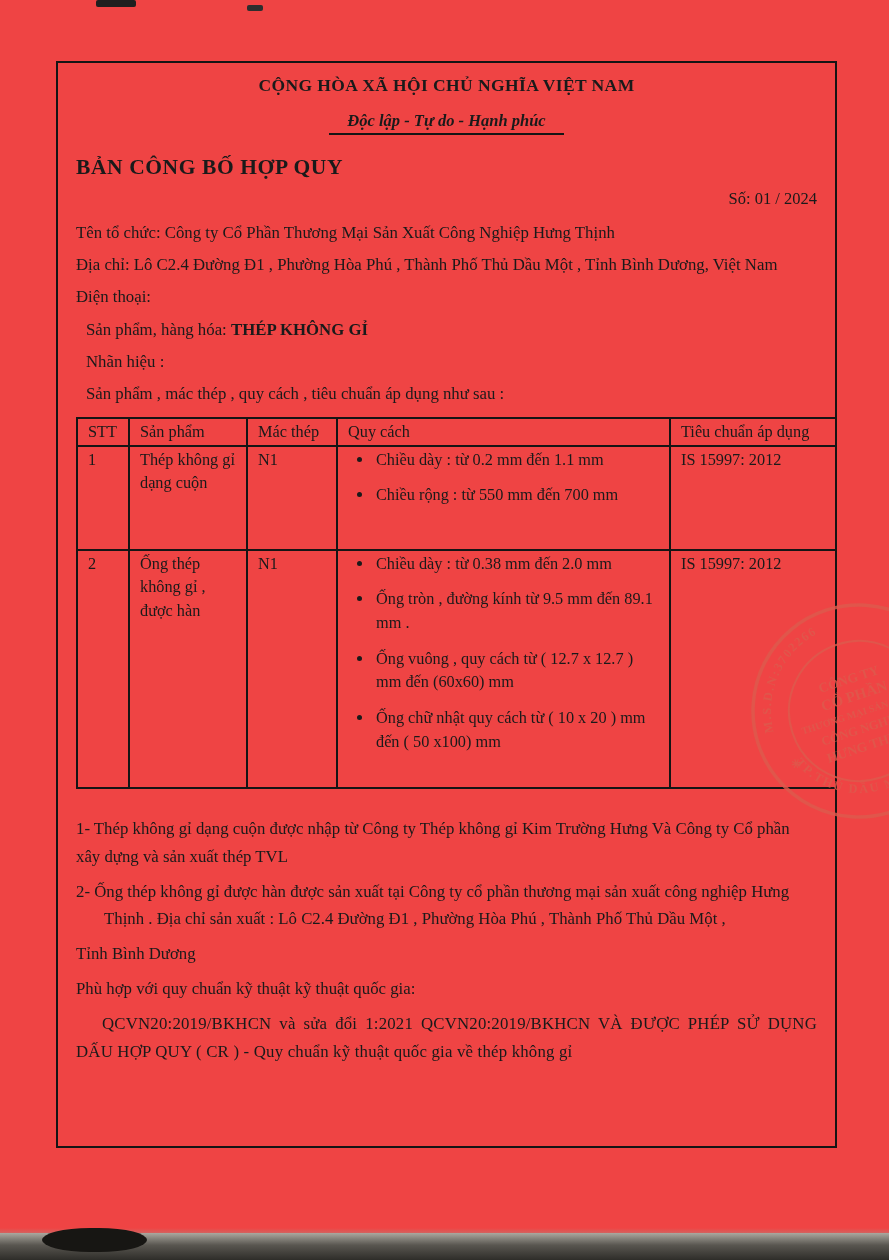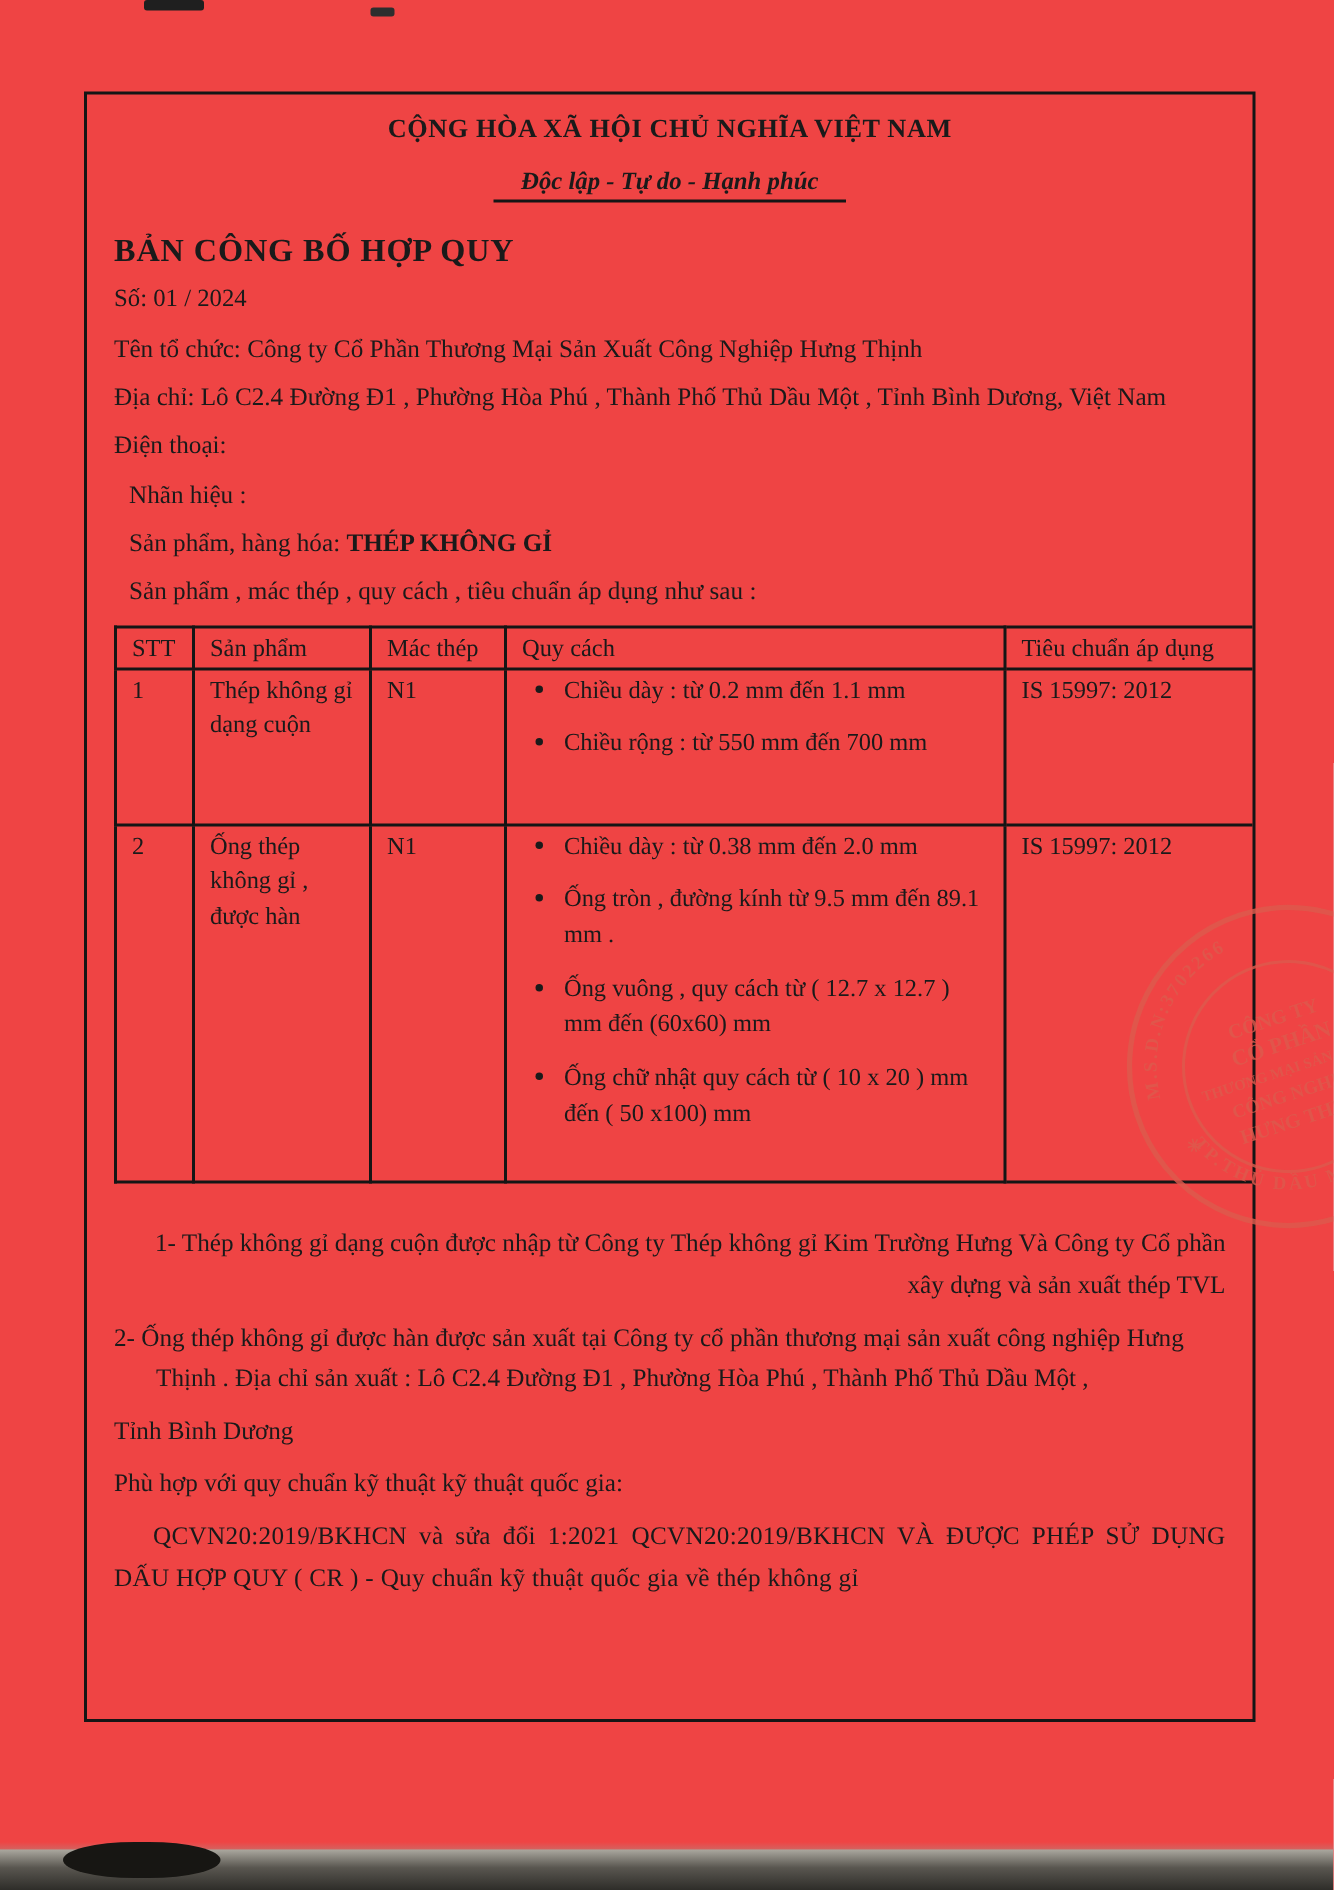--- a/index.html
+++ b/index.html
@@ -34,21 +34,21 @@
     border-bottom:2.5px solid #151515;
     padding:1px 18px 2px 18px;
   }
   .doc-title {
     text-align:left;
     font-weight:bold;
     font-size:21.5px;
     letter-spacing:0.6px;
     margin-top:20px;
   }
-  .doc-number { text-align:left; font-size:16.5px; margin-top:9px; }
+  .doc-number { text-align:right; font-size:16.5px; margin-top:9px; }
   .info { font-size:16.8px; margin-top:10px; }
   .info p { margin:5px 0; line-height:1.62; }
   .indented { padding-left:10px; }
   .bold { font-weight:bold; }
 
   table.products {
     width:100%;
     border-collapse:collapse;
     margin-top:10px;
     font-size:16.3px;
@@ -73,21 +73,21 @@
   td.c-mt  { padding-left:20px; }
   td.c-qc  { padding-top:10px; }
   ul.quy-cach { list-style:disc; margin:0; padding-left:26px; }
   ul.quy-cach li { margin:0 0 12px 0; padding-left:2px; }
   ul.quy-cach li:last-child { margin-bottom:2px; }
   tr.row-1 td { height:104px; }
   tr.row-2 td { height:238px; }
 
   .notes { margin-top:26px; font-size:16.8px; }
   .notes p { line-height:1.66; margin:7px 0; }
-  .note-hang1 { margin-left:26px;text-align:right; }
+  .note-hang1 { margin-left:26px; }
   .note-hang2 { margin-left:26px; padding-left:28px; text-indent:-28px; }
   .note-plain  { margin-left:12px; }
   .note-just {
     margin-left:0;
     text-align:justify;
     text-indent:26px;
     letter-spacing:0.2px;
   }
 
   
@@ -133,22 +133,22 @@
       </div>
     </div>
 
     <div class="doc-title">BẢN CÔNG BỐ HỢP QUY</div>
     <div class="doc-number">Số: 01 / 2024</div>
 
     <div class="info">
       <p>Tên tổ chức: Công ty Cổ Phần Thương Mại Sản Xuất Công Nghiệp Hưng Thịnh</p>
       <p>Địa chỉ: Lô C2.4 Đường Đ1 , Phường Hòa Phú , Thành Phố Thủ Dầu Một , Tỉnh Bình Dương, Việt Nam</p>
       <p>Điện thoại:</p>
+      <p class="indented"><span>Sản phẩm, hàng hóa: </span><span class="bold">THÉP KHÔNG GỈ</span></p>
       <p class="indented">Nhãn hiệu :</p>
-      <p class="indented"><span>Sản phẩm, hàng hóa: </span><span class="bold">THÉP KHÔNG GỈ</span></p>
       <p class="indented">Sản phẩm , mác thép , quy cách , tiêu chuẩn áp dụng như sau :</p>
     </div>
 
     <table class="products">
       <thead>
         <tr>
           <th class="col-stt">STT</th>
           <th class="col-sp">Sản phẩm</th>
           <th class="col-mt">Mác thép</th>
           <th class="col-qc">Quy cách</th>

